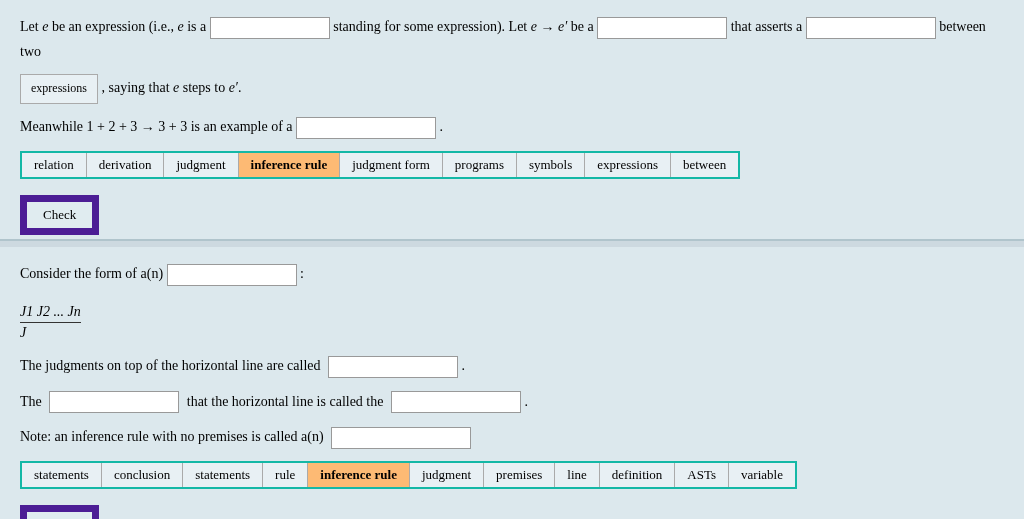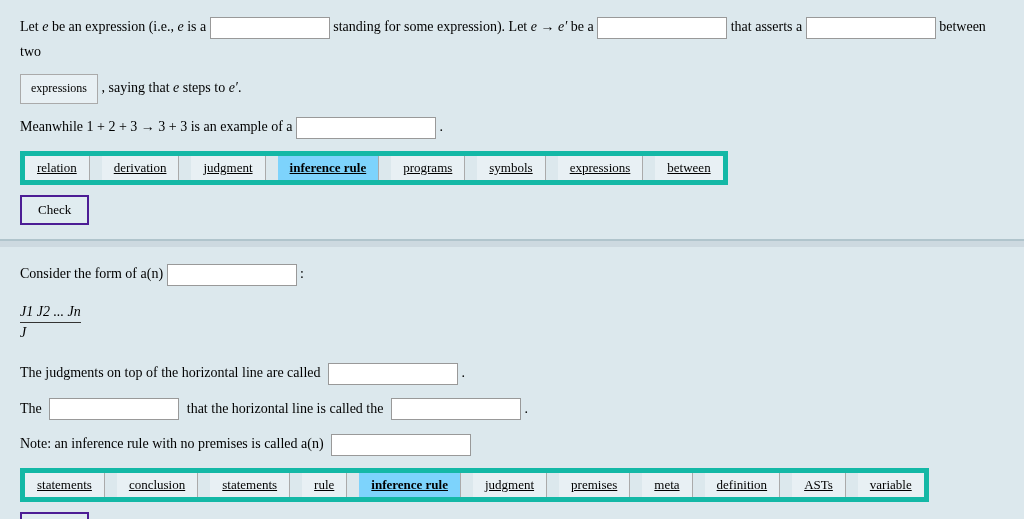--- a/index.html
+++ b/index.html
@@ -9,21 +9,21 @@
       background: #cdd9e0;
     }
 
     .section {
       background: #dce8ed;
       padding: 16px 20px;
       border-bottom: 2px solid #b0c4cc;
     }
 
     .section-1 {
-      padding: 14px 20px 10px 20px;
+      padding: 14px 20px 0 20px;
     }
 
     .section-2 {
       padding: 14px 20px 10px 20px;
       margin-top: 6px;
     }
 
     .text-line {
       margin-bottom: 10px;
       line-height: 1.8;
@@ -41,53 +41,53 @@
       font-family: Georgia, serif;
     }
 
     .inline-input-sm { width: 120px; }
     .inline-input-md { width: 130px; }
     .inline-input-lg { width: 140px; }
 
     .tag-row {
       display: flex;
       flex-wrap: wrap;
-      gap: 12px;
+      gap: 0;
       margin: 12px 0 10px 0;
-      border: 5px solid #14b8a6;
+      border: 2px solid #14b8a6;
       width: fit-content;
-      text-decoration: underline;
     }
 
     .tag-item {
       border-right: 1px solid #aaa;
       padding: 4px 12px;
       background: #e8f0f4;
       font-size: 13px;
       cursor: pointer;
       font-family: Georgia, serif;
       white-space: nowrap;
     }
 
     .tag-item:last-child {
       border-right: none;
     }
 
     .tag-item.selected {
-      background: #7dd3fc;
+      background: #fdba74;
       font-weight: bold;
     }
 
     .check-btn {
       background: #e0ecf0;
-      border: 2px solid #4c1d95;
+      border: 7px solid #4c1d95;
       padding: 5px 16px;
       font-size: 13px;
       cursor: pointer;
       font-family: Georgia, serif;
+      margin-top: 6px;
       margin-bottom: 4px;
     }
 
     .expressions-box {
       display: inline-block;
       border: 1px solid #aaa;
       background: #e8f0f4;
       padding: 3px 10px;
       font-size: 12px;
       cursor: pointer;
@@ -152,20 +152,21 @@
     <span>Meanwhile 1 + 2 + 3 → 3 + 3 is an example of a </span>
     <input class="inline-input inline-input-lg" type="text" style="">
     <span>.</span>
   </div>
 
   <div class="tag-row">
     <div class="tag-item">relation</div>
     <div class="tag-item">derivation</div>
     <div class="tag-item">judgment</div>
     <div class="tag-item selected">inference rule</div>
+    <div class="tag-item">judgment form</div>
     <div class="tag-item">programs</div>
     <div class="tag-item">symbols</div>
     <div class="tag-item">expressions</div>
     <div class="tag-item">between</div>
   </div>
 
   <button class="check-btn">Check</button>
 </div>
 
 <div class="section section-2">
@@ -174,21 +175,21 @@
     <input class="inline-input inline-input-md" type="text" style="">
     <span>:</span>
   </div>
 
   <div class="fraction-block">
     <span class="fraction-numerator math">J1 J2 ... Jn</span>
     <span class="fraction-line"></span>
     <span class="fraction-denominator math">J</span>
   </div>
 
-  <div class="text-line" style="margin-top:11px;">
+  <div class="text-line" style="margin-top:4px;">
     <span>The judgments on top of the horizontal line are called</span>
     <input class="inline-input inline-input-md" type="text" style="margin-left: 4px;">
     <span>.</span>
   </div>
 
   <div class="text-line">
     <span>The</span>
     <input class="inline-input inline-input-md" type="text" style="margin-left: 4px; margin-right: 4px;">
     <span>that the horizontal line is called the</span>
     <input class="inline-input inline-input-md" type="text" style="margin-left: 4px;">
@@ -201,20 +202,20 @@
   </div>
 
   <div class="tag-row">
     <div class="tag-item">statements</div>
     <div class="tag-item">conclusion</div>
     <div class="tag-item">statements</div>
     <div class="tag-item">rule</div>
     <div class="tag-item selected">inference rule</div>
     <div class="tag-item">judgment</div>
     <div class="tag-item">premises</div>
-    <div class="tag-item">meta</div>
+    <div class="tag-item">line</div>
     <div class="tag-item">definition</div>
     <div class="tag-item">ASTs</div>
     <div class="tag-item">variable</div>
   </div>
 
   <button class="check-btn">Check</button>
 </div>
 
 </body></html>

